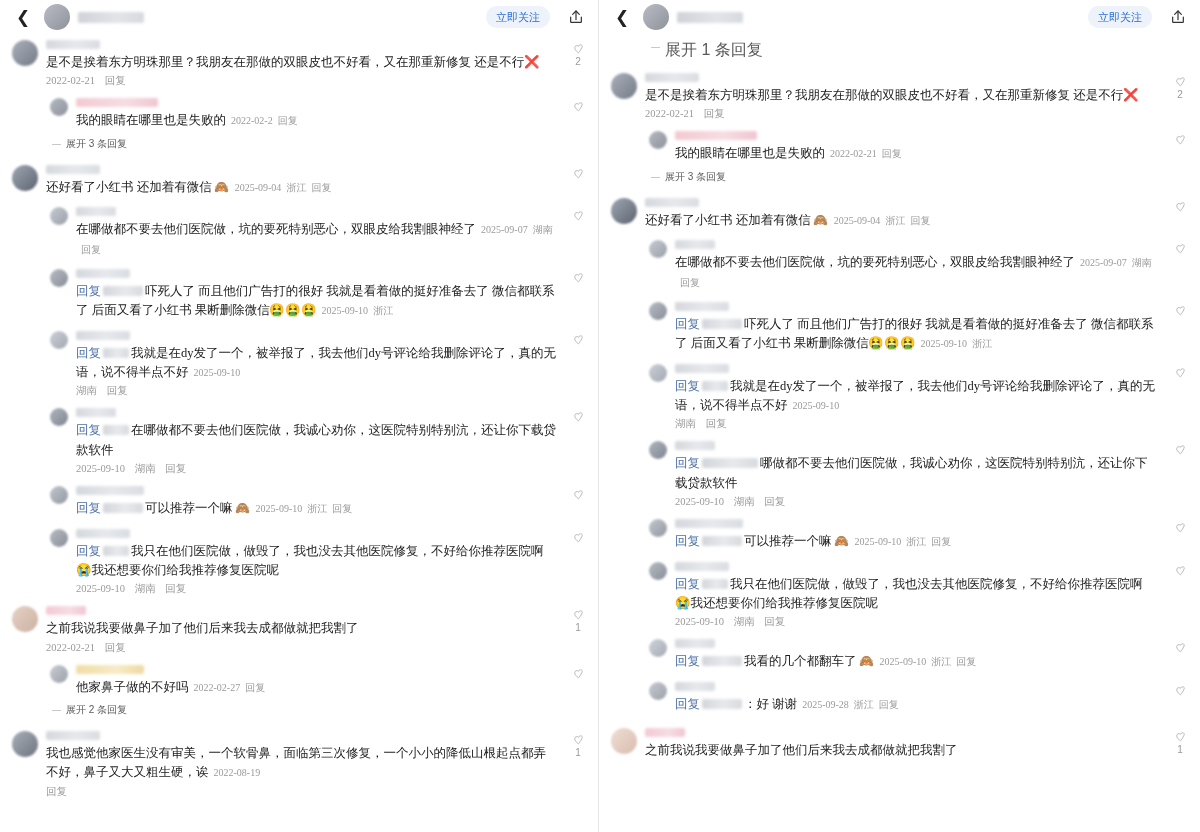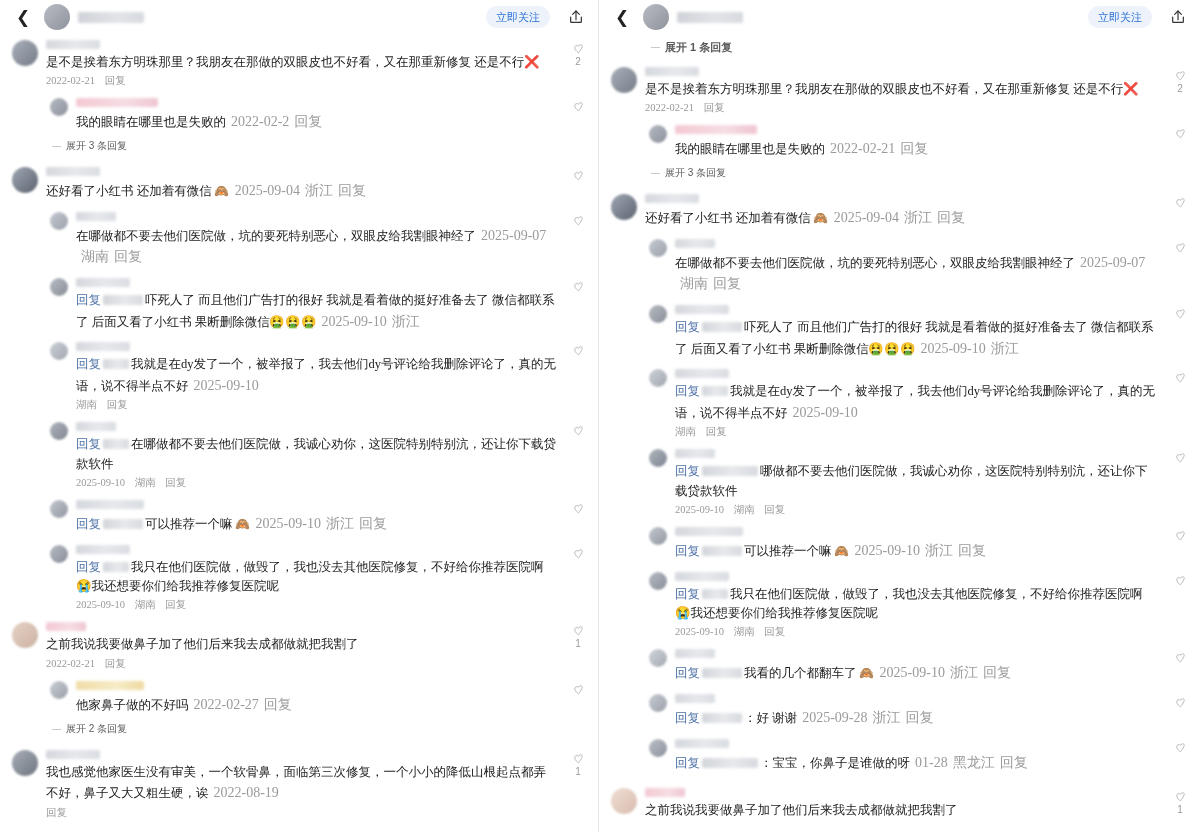--- a/index.html
+++ b/index.html
@@ -79,25 +79,24 @@
     cursor: pointer;
   }
   .share-icon svg { width: 16px; height: 16px; }
 
   
   .list {
     position: relative;
     padding: 0 0 0 0;
   }
   .expand-top {
-    font-size: 11px;
+    font-size: 16px;
     color: #5a5a5a;
     padding: 6px 0 6px 66px;
     position: relative;
-    font-weight: bold;
   }
   .expand-top::before {
     content: "";
     position: absolute;
     left: 52px; top: 13px;
     width: 9px; height: 1px;
     background: #c9c9c9;
   }
 
   .row {
@@ -159,21 +158,21 @@
   .bw-lg { width: 56px; }
 
   .meta {
     font-size: 10.5px;
     color: #9a9a9a;
     margin-top: 2px;
   }
   .meta .m { margin-right: 7px; }
   .meta .reply-link { color: #9a9a9a; cursor: pointer; }
   .meta-inline {
-    font-size: 14px;
+    font-size: 10px;
     color: #9a9a9a;
     margin-left: 5px;
   }
 
   .like {
     position: absolute;
     right: 12px;
     top: 8px;
     width: 16px;
     text-align: center;
@@ -654,34 +653,20 @@
             <span class="reply-to">回复</span><span class="blurword bw-md"></span><span>：</span><span>好 谢谢</span><span class="meta-inline">2025-09-28</span><span class="meta-inline">浙江</span><span class="meta-inline reply-link">回复</span>
           </div>
         </div>
         <div class="like">
           <svg viewBox="0 0 24 24" fill="none" stroke="currentColor" stroke-width="1.7">
               <path d="M12 20s-7-4.5-7-9.2A4 4 0 0 1 12 8a4 4 0 0 1 7-1.2C19 11.5 12 20 12 20z"></path>
             </svg>
         </div>
       </div>
 
-      <div class="row indent">
-        <div class="av av-s" style="background:linear-gradient(135deg,#bcc0c8,#8c919b)"></div>
-        <div class="body">
-          <div class="uname w2"></div>
-          <div class="txt">
-            <span class="reply-to">回复</span><span class="blurword bw-lg"></span><span>：</span><span>宝宝，你鼻子是谁做的呀</span><span class="meta-inline">01-28</span><span class="meta-inline">黑龙江</span><span class="meta-inline reply-link">回复</span>
-          </div>
-        </div>
-        <div class="like">
-          <svg viewBox="0 0 24 24" fill="none" stroke="currentColor" stroke-width="1.7">
-              <path d="M12 20s-7-4.5-7-9.2A4 4 0 0 1 12 8a4 4 0 0 1 7-1.2C19 11.5 12 20 12 20z"></path>
-            </svg>
-        </div>
-      </div>
 
       <div class="row" style="padding-top:10px;">
         <div class="av av-l" style="background:linear-gradient(135deg,#f0ded4,#d8bcae)"></div>
         <div class="body">
           <div class="uname w1 pink"></div>
           <div class="txt">之前我说我要做鼻子加了他们后来我去成都做就把我割了</div>
 
         </div>
         <div class="like" style="top:12px;">
           <svg viewBox="0 0 24 24" fill="none" stroke="currentColor" stroke-width="1.7">

